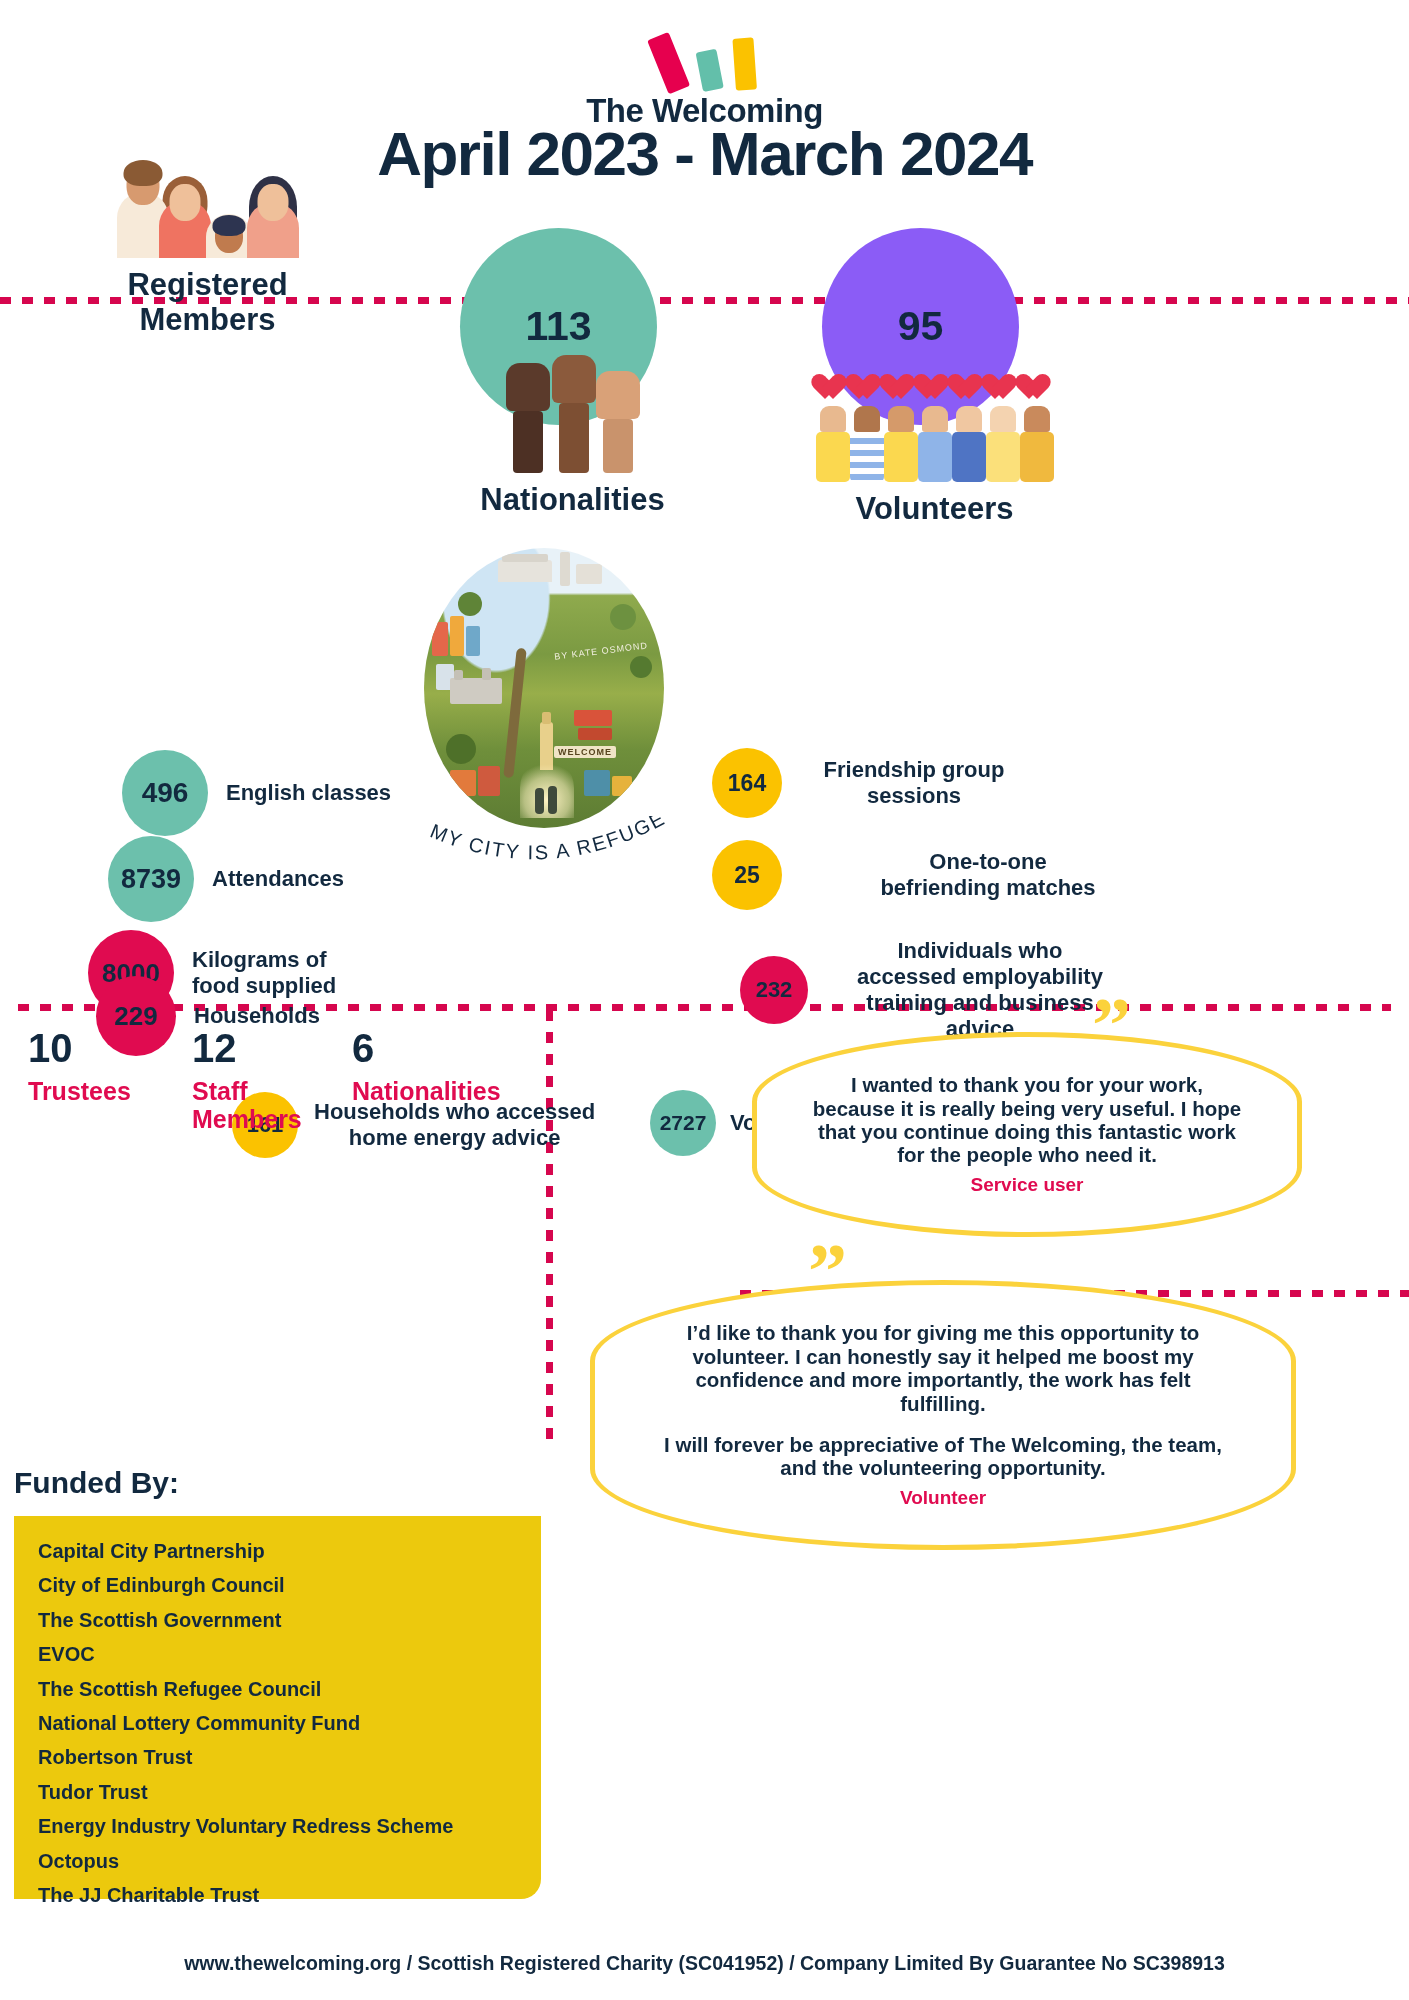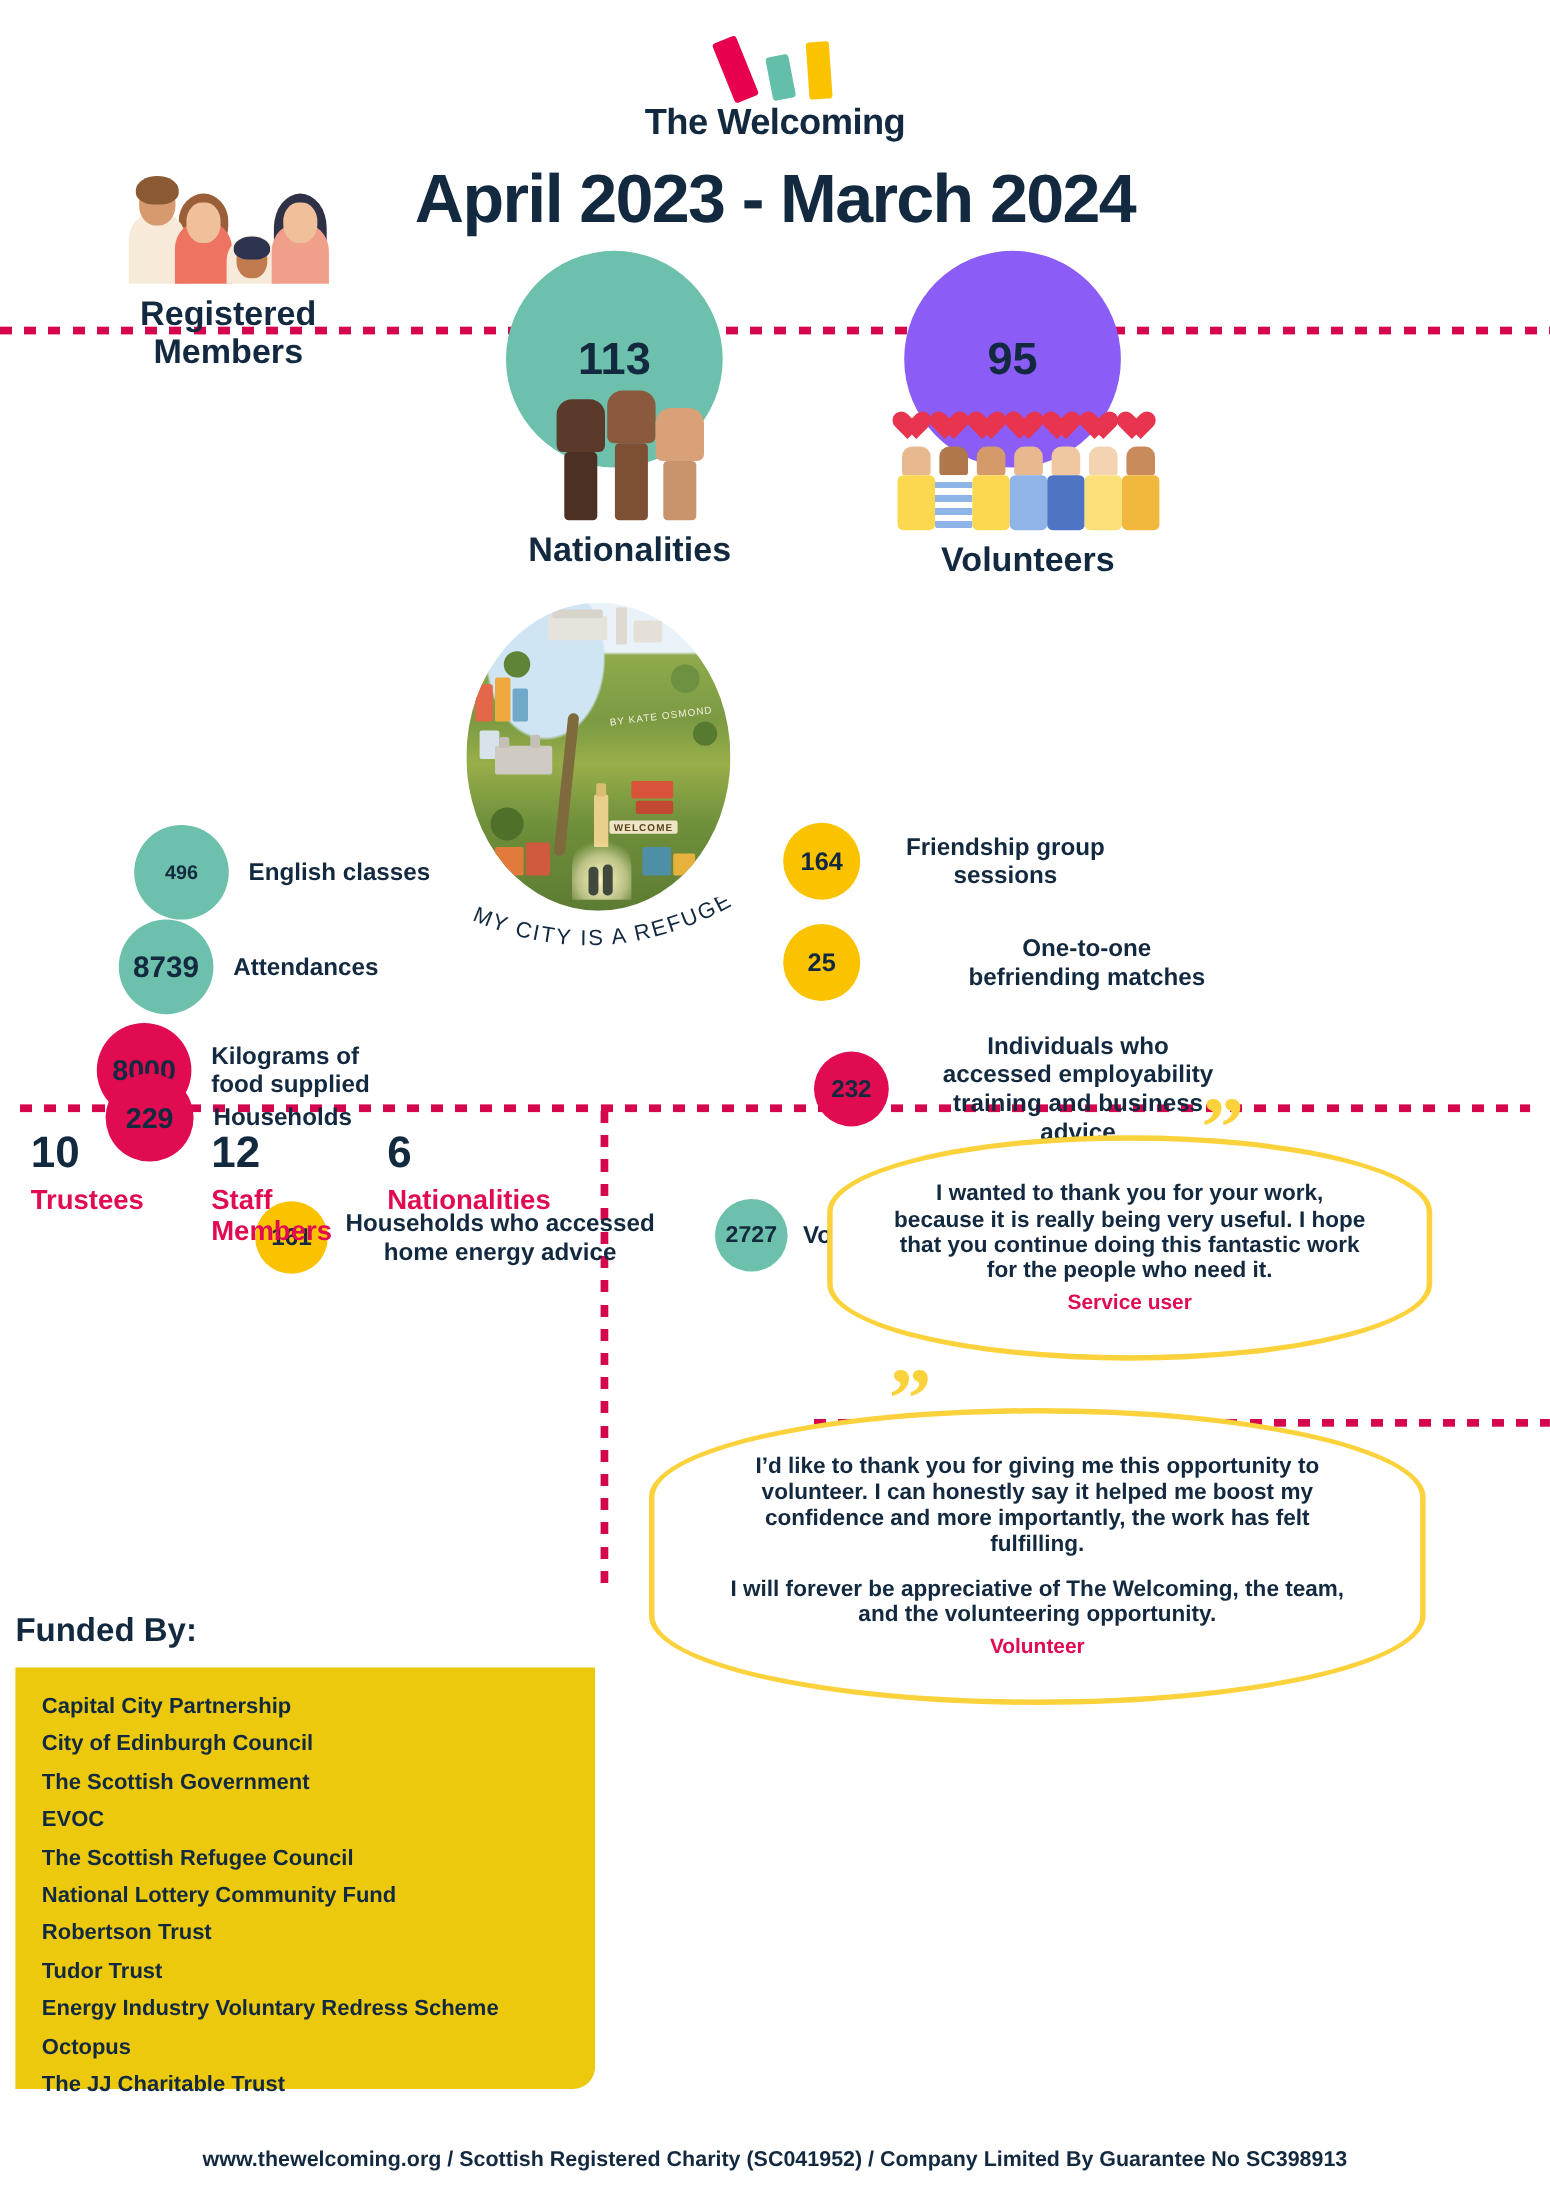--- a/index.html
+++ b/index.html
@@ -25,21 +25,21 @@
   #bar-yellow{ left: 74px; width: 21px; height: 52px; background: #fbc200; transform: rotate(-4deg);  transform-origin: bottom center; }
   #logo-name {
     font-size: 33px; font-weight: bold; letter-spacing: -0.5px;
     color: #12293f; margin-top: 2px;
   }
 
   
   #main-title {
     position: absolute; top: 118px; left: 0; right: 0;
     text-align: center; font-size: 62px; font-weight: bold;
-    letter-spacing: -1.5px; color: #12293f; margin-top: 28px;
+    letter-spacing: -1.5px; color: #12293f;
   }
 
   
   .dotted-rule {
     position: absolute; height: 7px;
     background-image: repeating-linear-gradient(to right,
       #d6064e 0, #d6064e 11px, transparent 11px, transparent 22px);
   }
   #rule-top    { top: 297px; left: 0;   width: 1409px; }
   #rule-middle { top: 1004px; left: 18px; width: 1373px; }
@@ -310,21 +310,21 @@
         <div class="hand-palm" style="background:#c98a5c;"></div>
         <div class="hand-sleeve" style="background:#f0b93e;"></div>
       </div>
   </div>
   <div class="hero-label">
     <div>Volunteers</div>
   </div>
 </div>
 
 <div class="stat-row" id="s-english">
-  <div class="pill teal" style="width:86px;height:86px;font-size:18px;">496</div>
+  <div class="pill teal" style="width:86px;height:86px;font-size:28px;">496</div>
   <div class="stat-text" style="margin-left:18px;">English classes</div>
 </div>
 
 <div class="stat-row" id="s-attend">
   <div class="pill teal" style="width:86px;height:86px;font-size:27px;">8739</div>
   <div class="stat-text" style="margin-left:18px;">Attendances</div>
 </div>
 
 <div class="stat-row" id="s-kilos">
   <div class="pill pink" style="width:86px;height:86px;font-size:26px;">8000</div>

